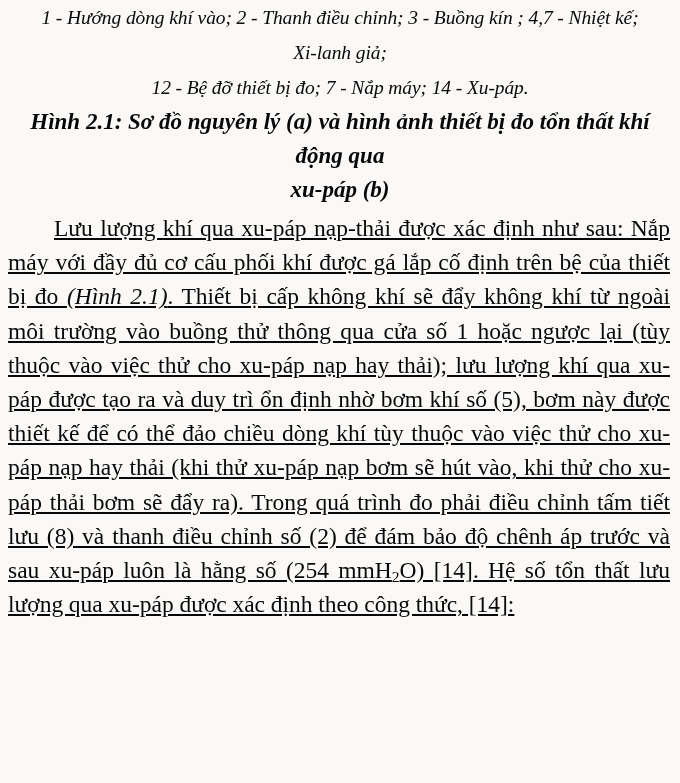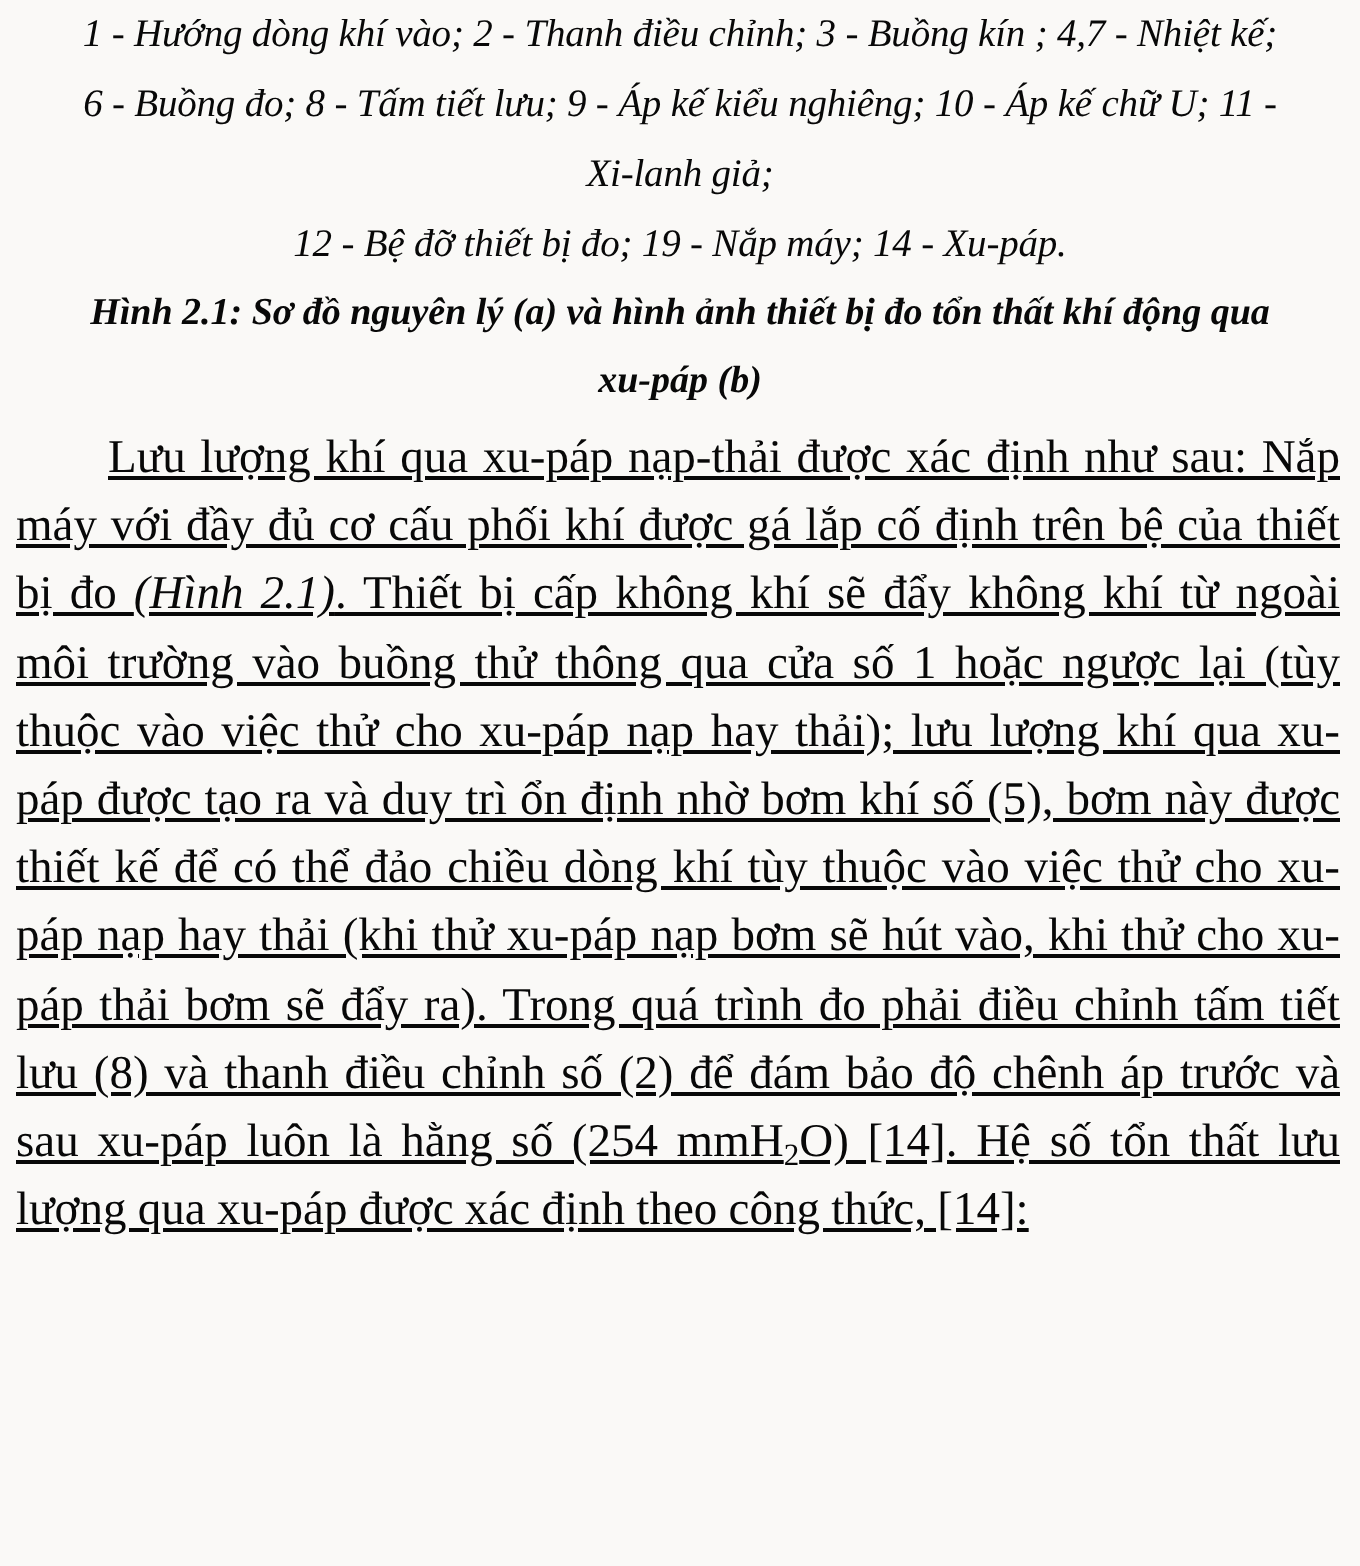--- a/index.html
+++ b/index.html
@@ -39,21 +39,21 @@
     white-space: nowrap;
     letter-spacing: -0.1px;
   }
 
   
   .caption {
     margin: 0;
     padding: 0 26px;
     font-weight: bold;
     font-style: italic;
-    font-size: 19px;
+    font-size: 23px;
     line-height: 34px;
     text-align: center;
   }
   .caption-line-2 {
     text-align: center;
     font-style: italic;
   }
 
   
   .body-paragraph {
@@ -77,23 +77,22 @@
     vertical-align: -0.28em;
   }
 </style>
 </head>
 <body>
 
 <div class="page">
 
   <div class="legend">
     <div class="legend-line">1 - Hướng dòng khí vào; 2 - Thanh điều chỉnh; 3 - Buồng kín ; 4,7 - Nhiệt kế;</div>
-    <div class="legend-line">6 - Buồng đo; 8 - Tấm tiết lưu; 9 - Áp kế kiểu nghiêng; 10 - Áp kế chữ U; 11 -</div>
     <div class="legend-line">Xi-lanh giả;</div>
-    <div class="legend-line">12 - Bệ đỡ thiết bị đo; 19 - Nắp máy; 14 - Xu-páp.</div>
+    <div class="legend-line">12 - Bệ đỡ thiết bị đo; 7 - Nắp máy; 14 - Xu-páp.</div>
   </div>
 
   <div class="caption">
     <div>Hình 2.1: Sơ đồ nguyên lý (a) và hình ảnh thiết bị đo tổn thất khí động qua</div>
     <div class="caption-line-2">xu-páp (b)</div>
   </div>
 
   <p class="body-paragraph"><span>Lưu lượng khí qua xu-páp nạp-thải được xác định như sau: Nắp máy với đầy đủ cơ cấu phối khí được gá lắp cố định trên bệ của thiết bị đo </span><span class="it">(Hình 2.1)</span><span>. Thiết bị cấp không khí sẽ đẩy không khí từ ngoài môi trường vào buồng thử thông qua cửa số 1 hoặc ngược lại (tùy thuộc vào việc thử cho xu-páp nạp hay thải); lưu lượng khí qua xu-páp được tạo ra và duy trì ổn định nhờ bơm khí số (5), bơm này được thiết kế để có thể đảo chiều dòng khí tùy thuộc vào việc thử cho xu-páp nạp hay thải (khi thử xu-páp nạp bơm sẽ hút vào, khi thử cho xu-páp thải bơm sẽ đẩy ra). Trong quá trình đo phải điều chỉnh tấm tiết lưu (8) và thanh điều chỉnh số (2) để đám bảo độ chênh áp trước và sau xu-páp luôn là hằng số (254 mmH</span><sub>2</sub><span>O) [14]. Hệ số tổn thất lưu lượng qua xu-páp được xác định theo công thức, [14]:</span></p>
 
 </div>

